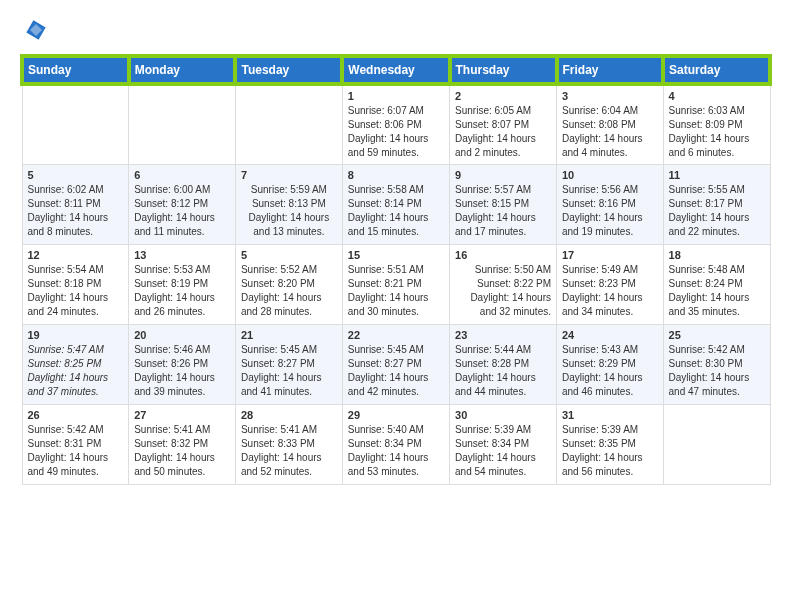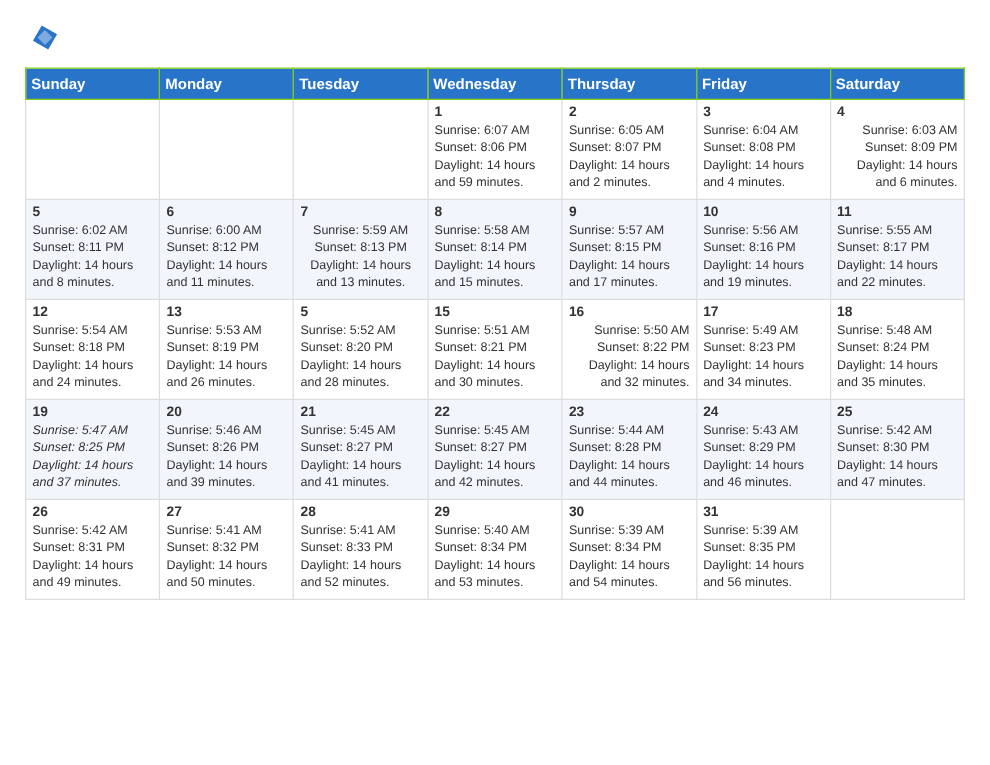--- a/index.html
+++ b/index.html
@@ -50,21 +50,21 @@
       border-collapse: collapse;
       border: 1px solid #ccc;
     }
     .calendar th {
       background-color: #2874c8;
       color: #fff;
       font-size: 12px;
       font-weight: bold;
       padding: 5px 4px;
       text-align: left;
-      border: 1px solid #84cc16;
+      border: 4px solid #84cc16;
     }
     .calendar td {
       width: 108px;
       vertical-align: top;
       padding: 4px 5px;
       border: 1px solid #ddd;
       font-size: 9.5px;
       color: #333;
       background: #fff;
       height: 80px;
@@ -141,21 +141,21 @@
           </td>
           <td>
             <span class="day-num">3</span>
             <div class="day-info" style="white-space: pre-line;">Sunrise: 6:04 AM
 Sunset: 8:08 PM
 Daylight: 14 hours
 and 4 minutes.</div>
           </td>
           <td>
             <span class="day-num">4</span>
-            <div class="day-info" style="white-space: pre-line; text-align: right;">Sunrise: 6:03 AM
+            <div class="day-info" style="white-space: pre-line;">Sunrise: 6:03 AM
 Sunset: 8:09 PM
 Daylight: 14 hours
 and 6 minutes.</div>
           </td>
         </tr>
         <tr>
           <td>
             <span class="day-num">5</span>
             <div class="day-info" style="white-space: pre-line;">Sunrise: 6:02 AM
 Sunset: 8:11 PM

